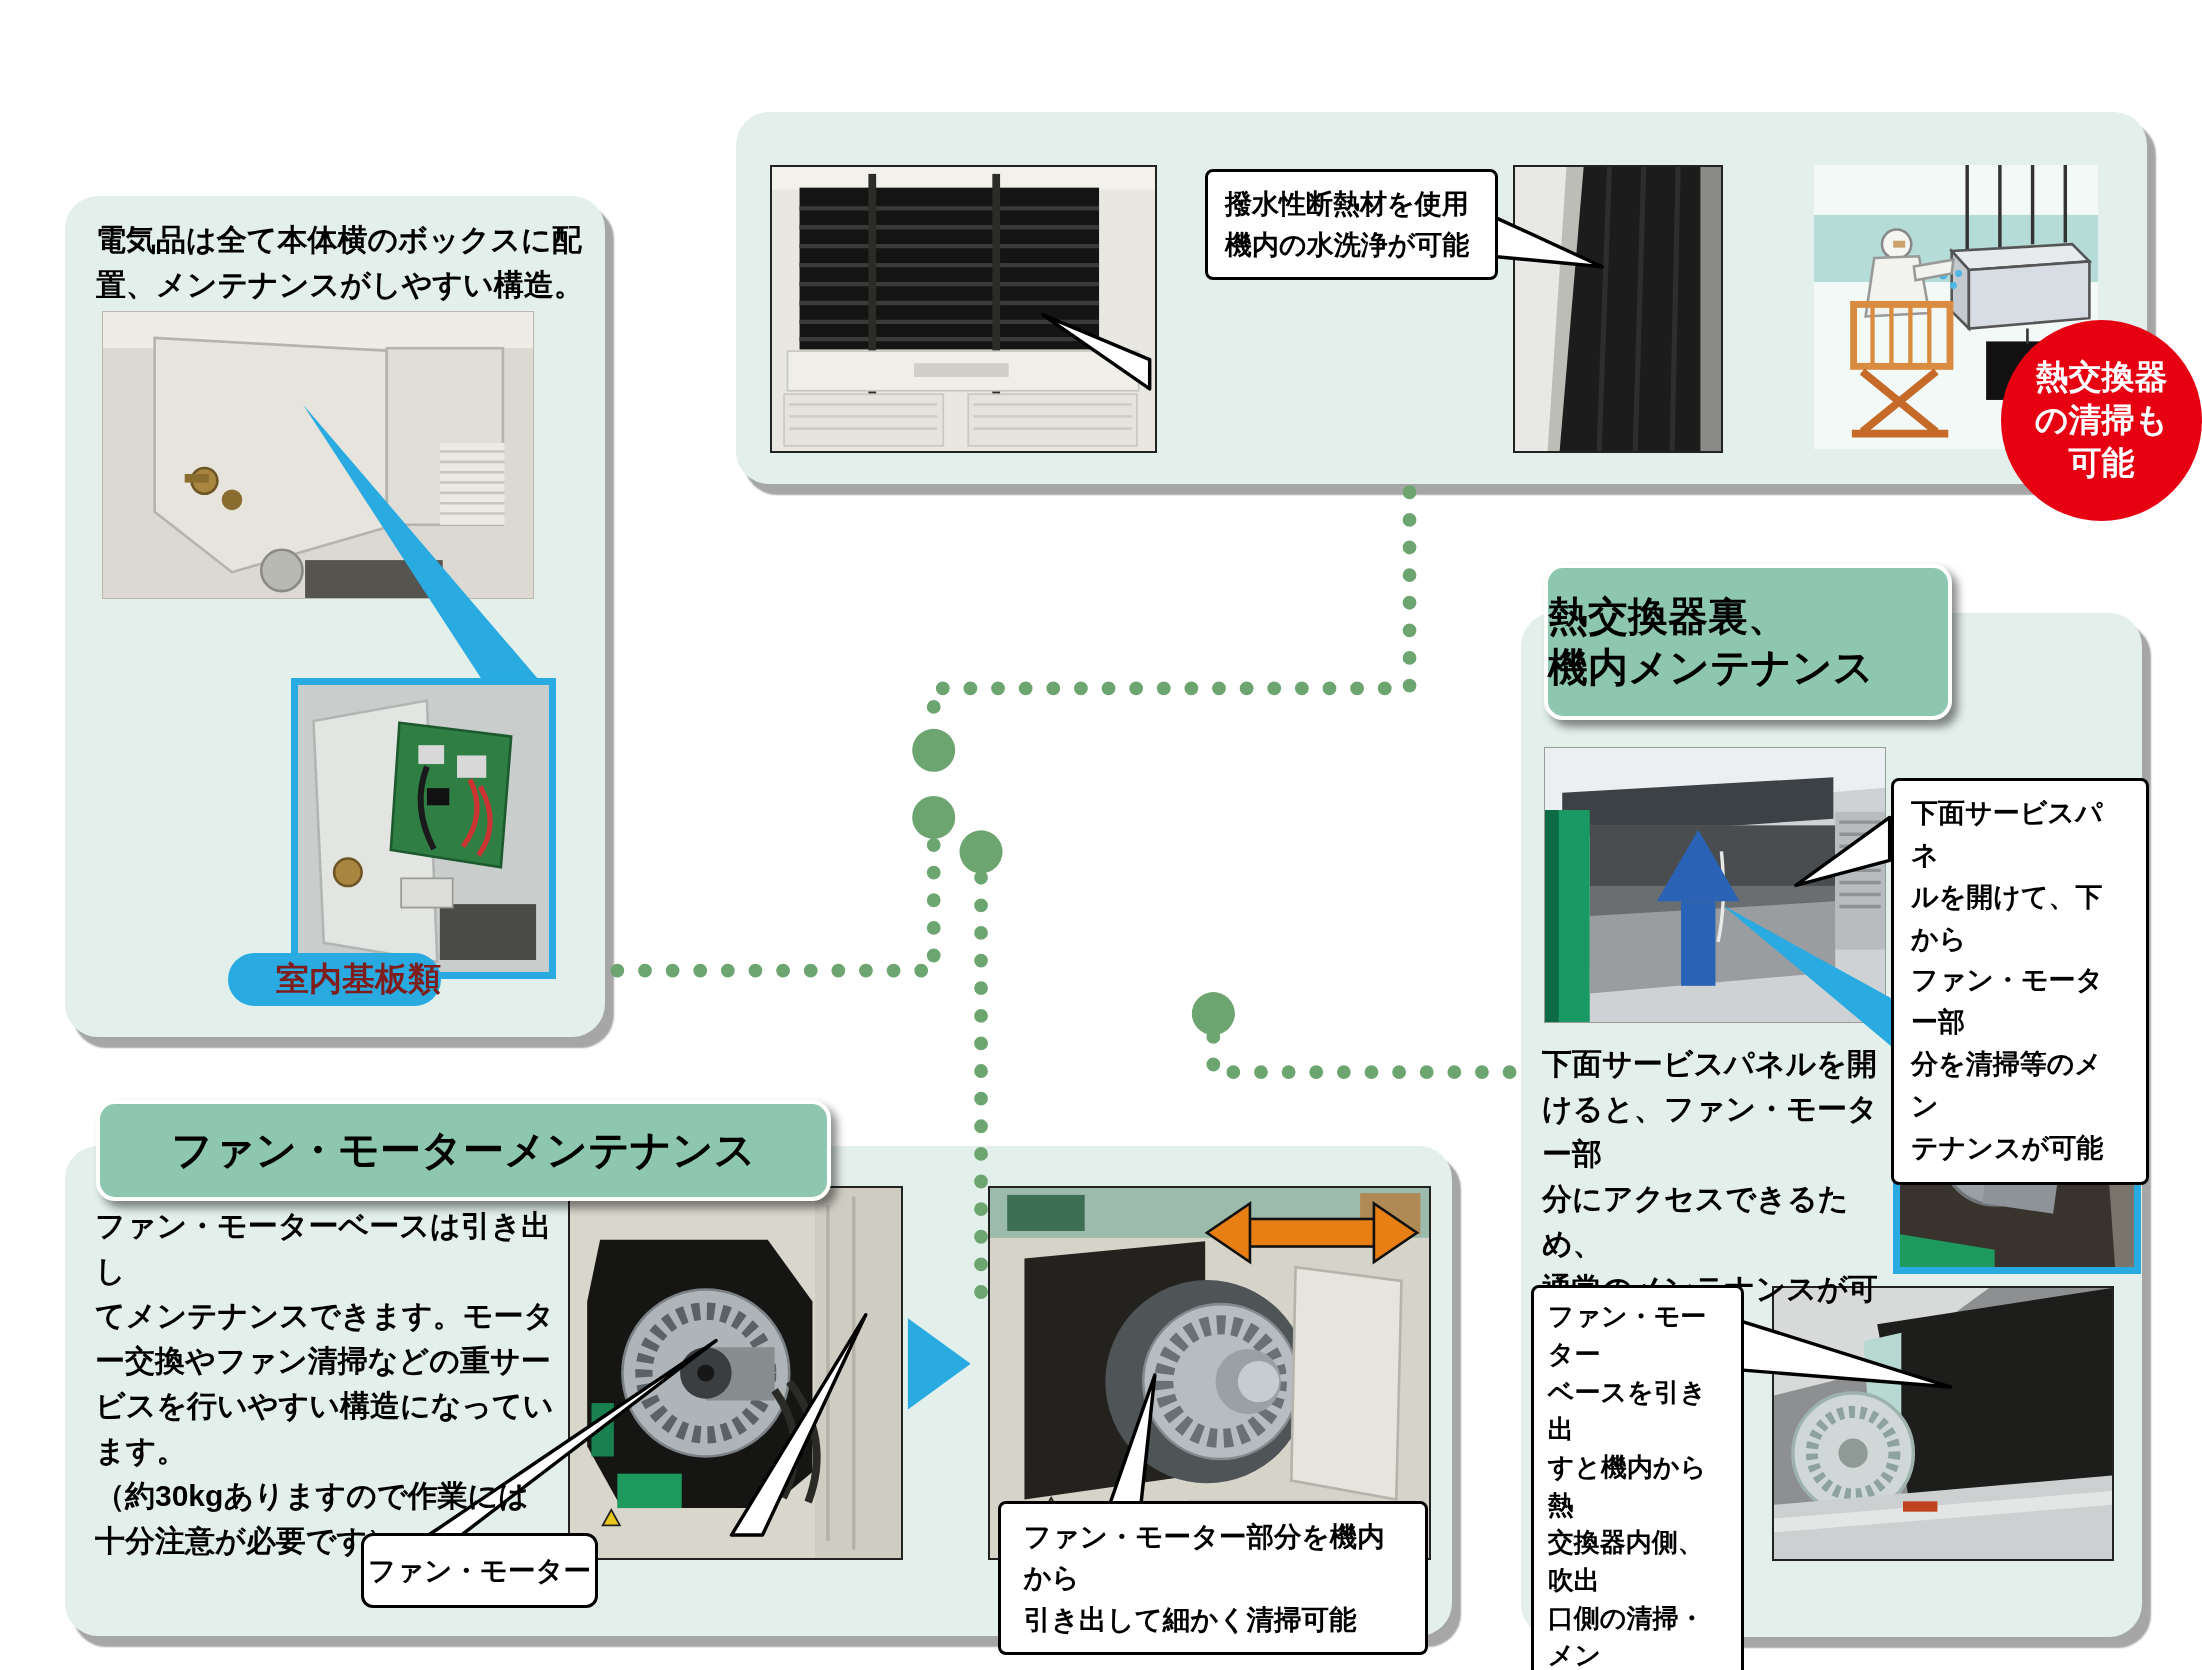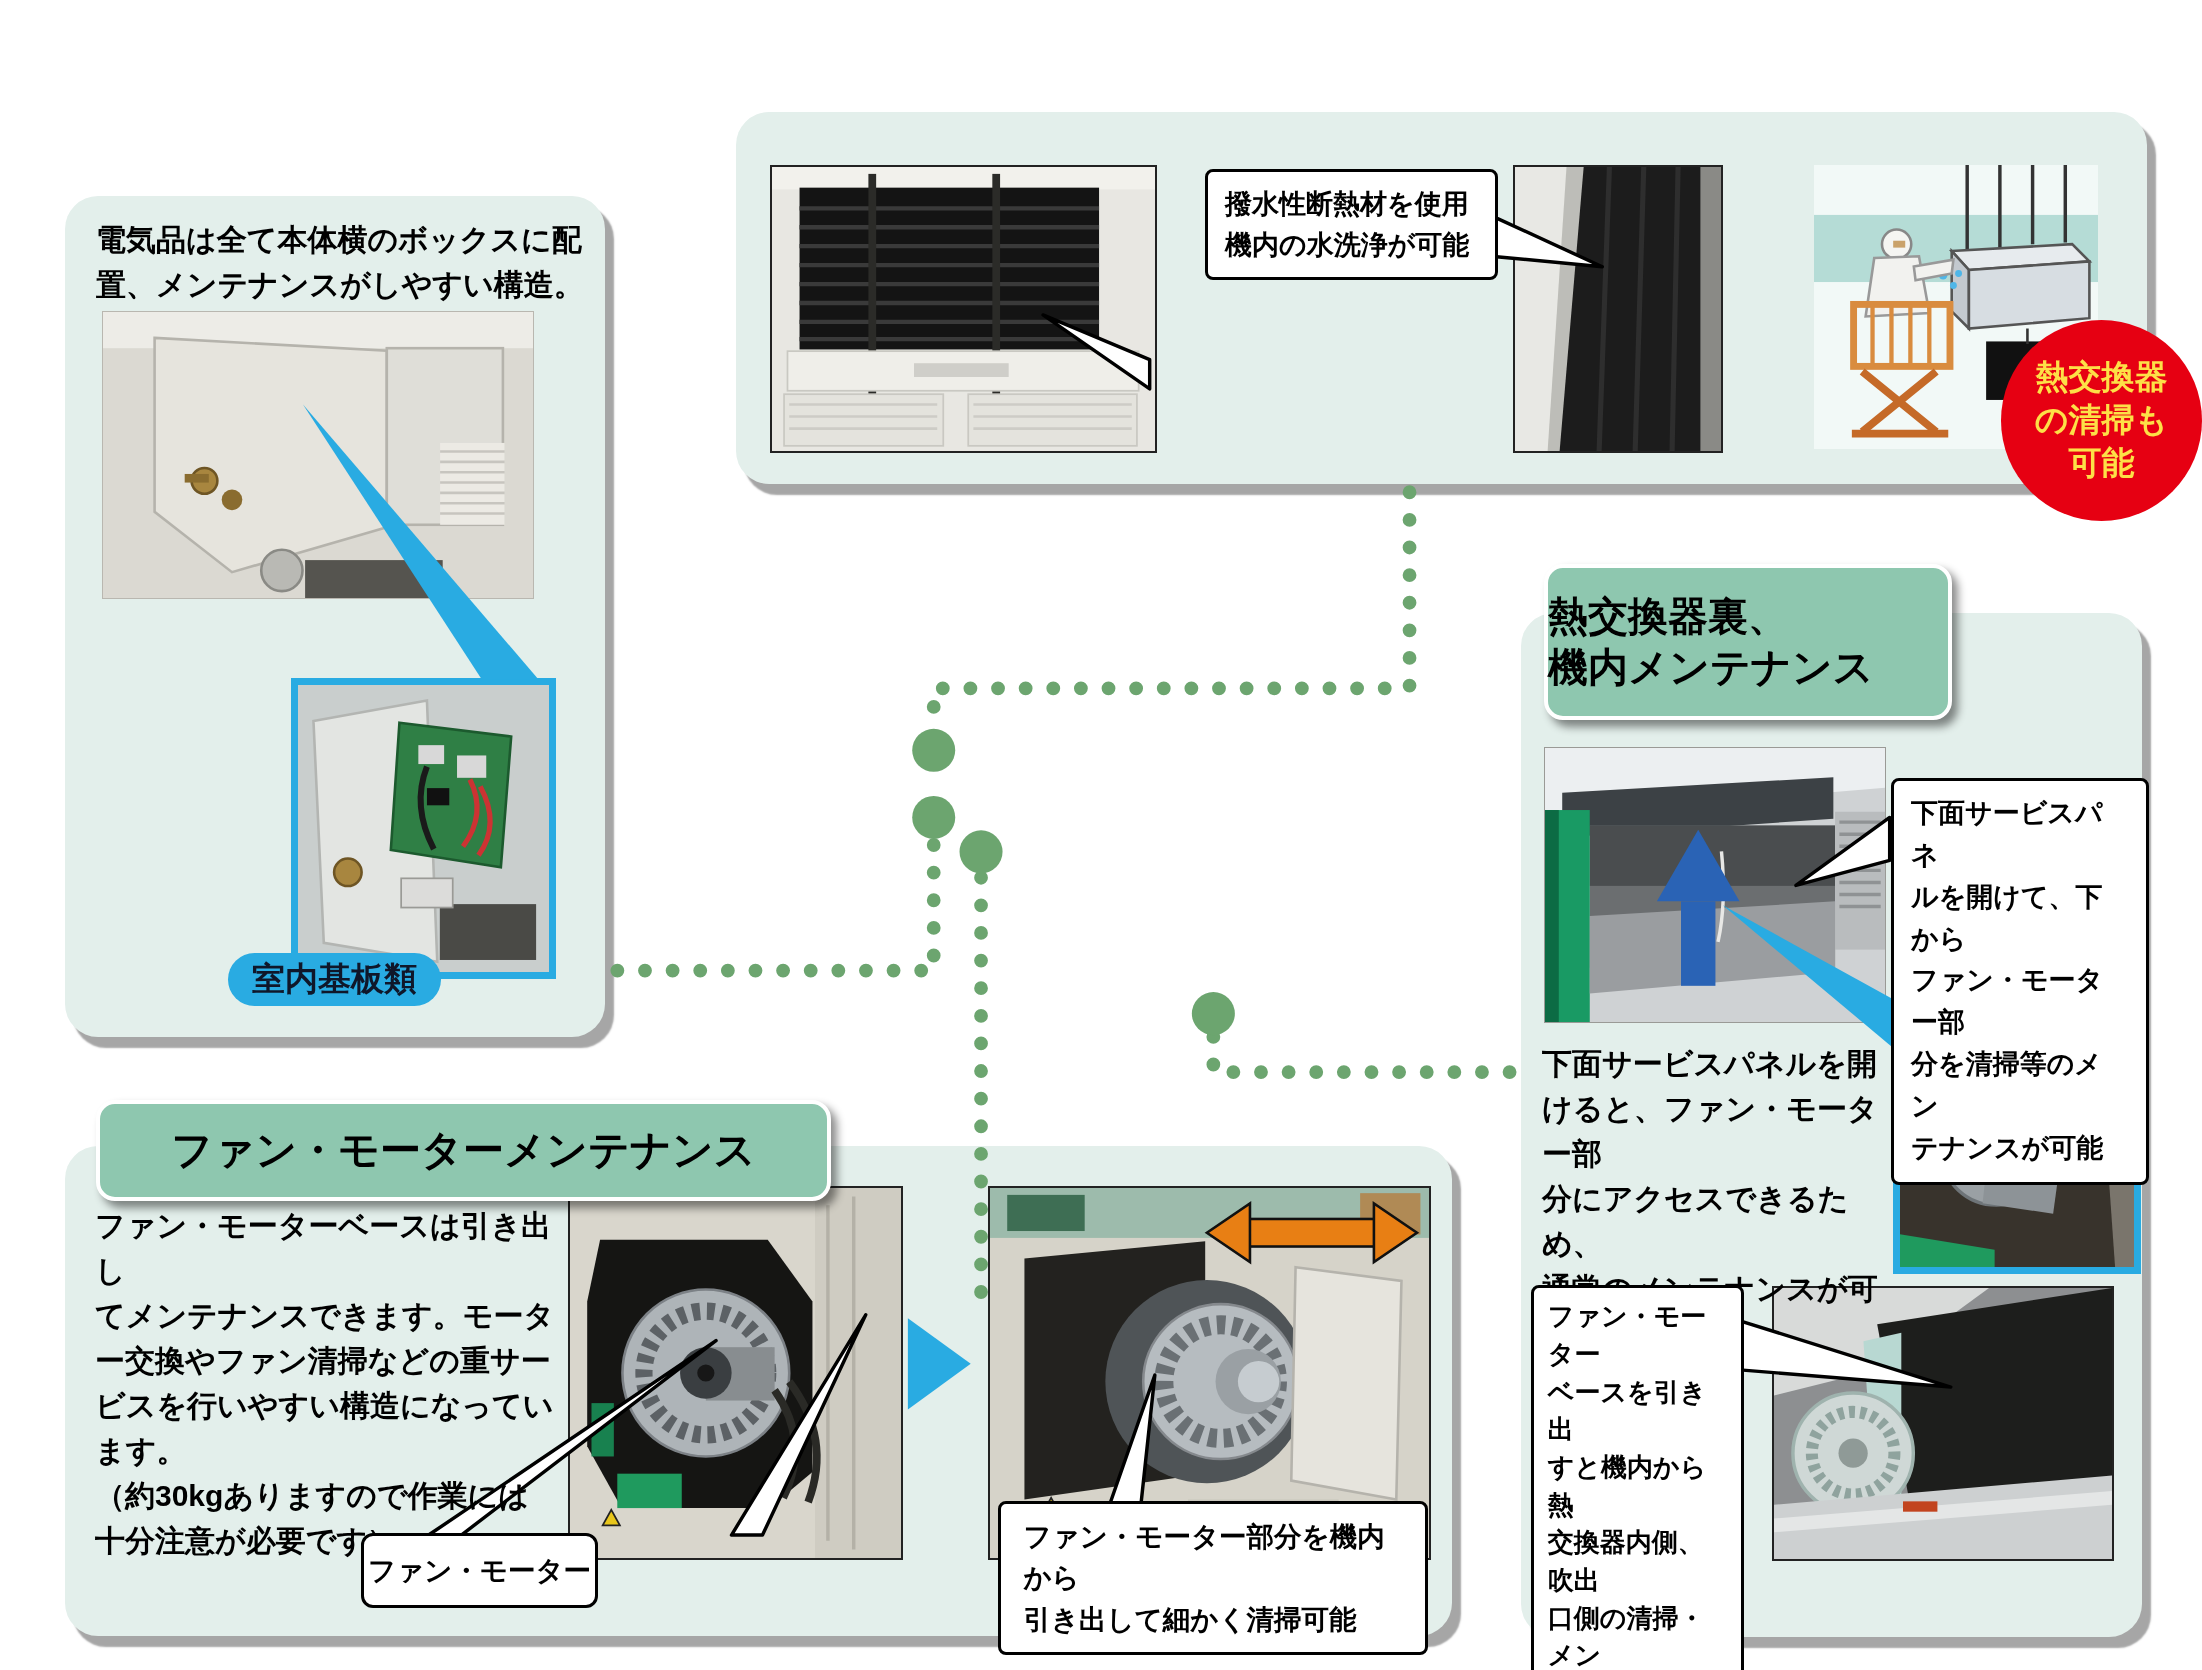--- a/index.html
+++ b/index.html
@@ -8,26 +8,26 @@
   .panel{position:absolute;background:#e3efeb;border-radius:33px;box-shadow:8.6px 10.3px 1.7px #a6a6a6;}
   .hbox{position:absolute;background:#8ec7af;border:4.3px solid #fff;border-radius:19px;
         box-shadow:6px 6.9px 8.6px rgba(0,0,0,.45);display:flex;align-items:center;}
   .hbox .t{white-space:pre-line;line-height:1.28;}
   .center{justify-content:center;text-align:center;}
   .body-text{position:absolute;white-space:pre-line;line-height:1.5;font-size:30px;}
   .callout{position:absolute;background:#fff;border:3.4px solid #000;border-radius:8px;
            white-space:pre-line;font-size:26px;line-height:1.5;padding:12px 17px;box-sizing:border-box;}
   .labelbox{position:absolute;background:#fff;border:3.4px solid #000;border-radius:12px;
             display:flex;align-items:center;justify-content:center;font-size:27.5px;}
-  .pill{position:absolute;background:#29abe2;color:#0f172a;border-radius:29px;
-        display:flex;align-items:center;justify-content:center;font-size:33px;}
+  .pill{position:absolute;background:#29abe2;color:#7f1d1d;border-radius:29px;
+        display:flex;align-items:center;justify-content:flex-end;font-size:33px;}
   .photo{position:absolute;overflow:hidden;border:2.6px solid #222;background:#cfcfca;}
   .noborder{border:none;}
   .inset{position:absolute;overflow:hidden;border:7.7px solid #29abe2;background:#cfd3d2;}
-  .badge{position:absolute;background:#e60012;color:#fde047;border-radius:50%;
+  .badge{position:absolute;background:#e60012;color:#ffffff;border-radius:50%;
          display:flex;align-items:center;justify-content:center;text-align:center;
          white-space:pre-line;font-size:33px;line-height:1.3;}
   .diagram-panel{position:absolute;background:#e9e9e7;border:2.6px solid #3a3a3a;}
   .diagram-title{position:absolute;width:100%;text-align:center;font-size:40px;}
   .overlay{position:absolute;left:0;top:0;pointer-events:none;}
   svg{display:block;}
 </style>
 </head>
 <body>
 

